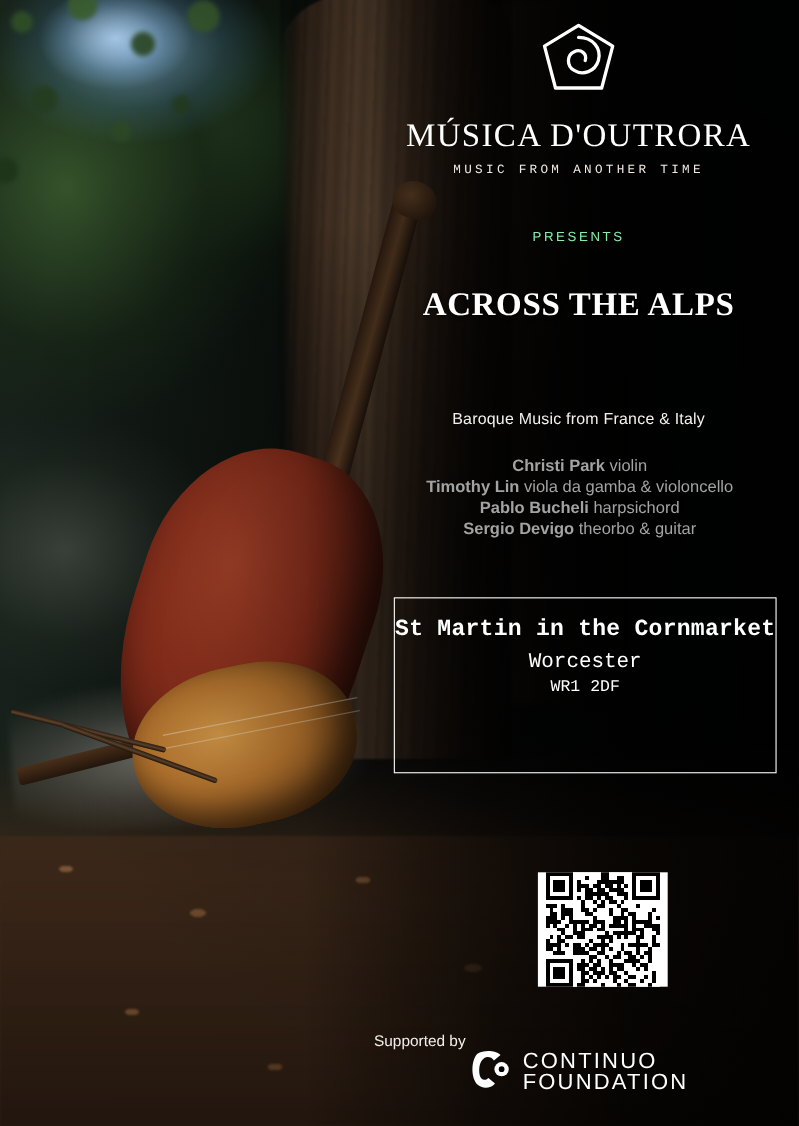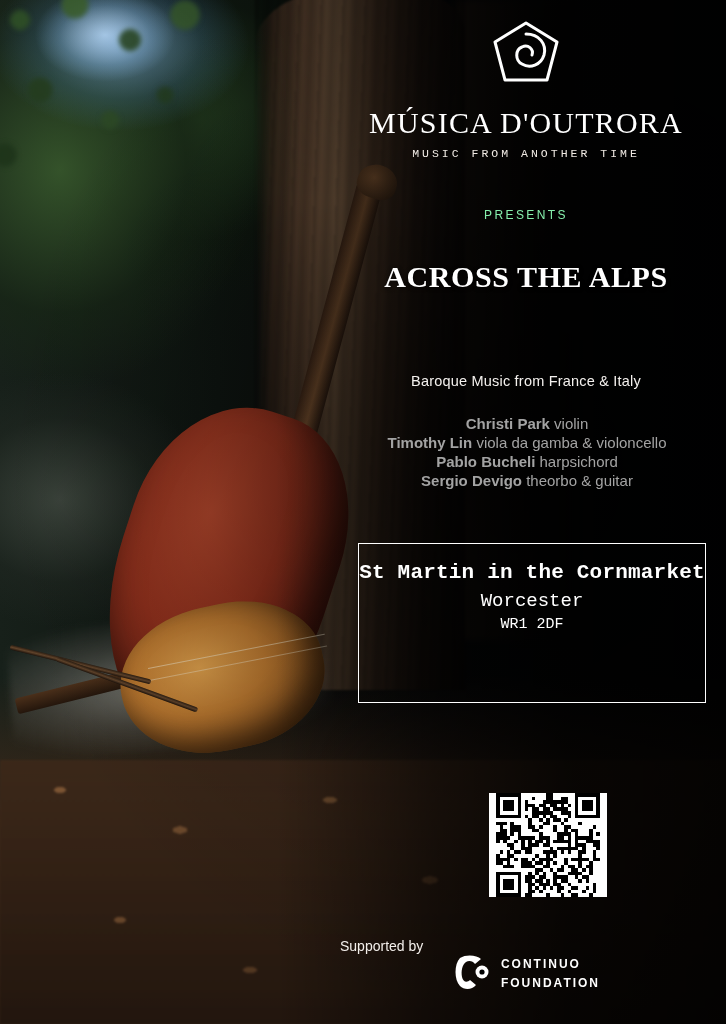--- a/index.html
+++ b/index.html
@@ -261,22 +261,22 @@
     font-size: 14px;
     color:#f3efeb;
     margin-top:16px;
   }
   .foundation {
     position:absolute; left:340px; top:952px; width:372px;
     display:flex; align-items:center; justify-content:center; gap:9px;
   }
   .foundation-text {
     font-family: "Liberation Sans", sans-serif;
-    font-weight: bold;
-    font-size: 12px;
+    font-weight: normal;
+    font-size: 20px;
     line-height: 19px;
     letter-spacing: 2px;
     text-align:left;
     color:#fff;
   }
 </style>
 </head>
 <body>
 
 <div class="poster">

